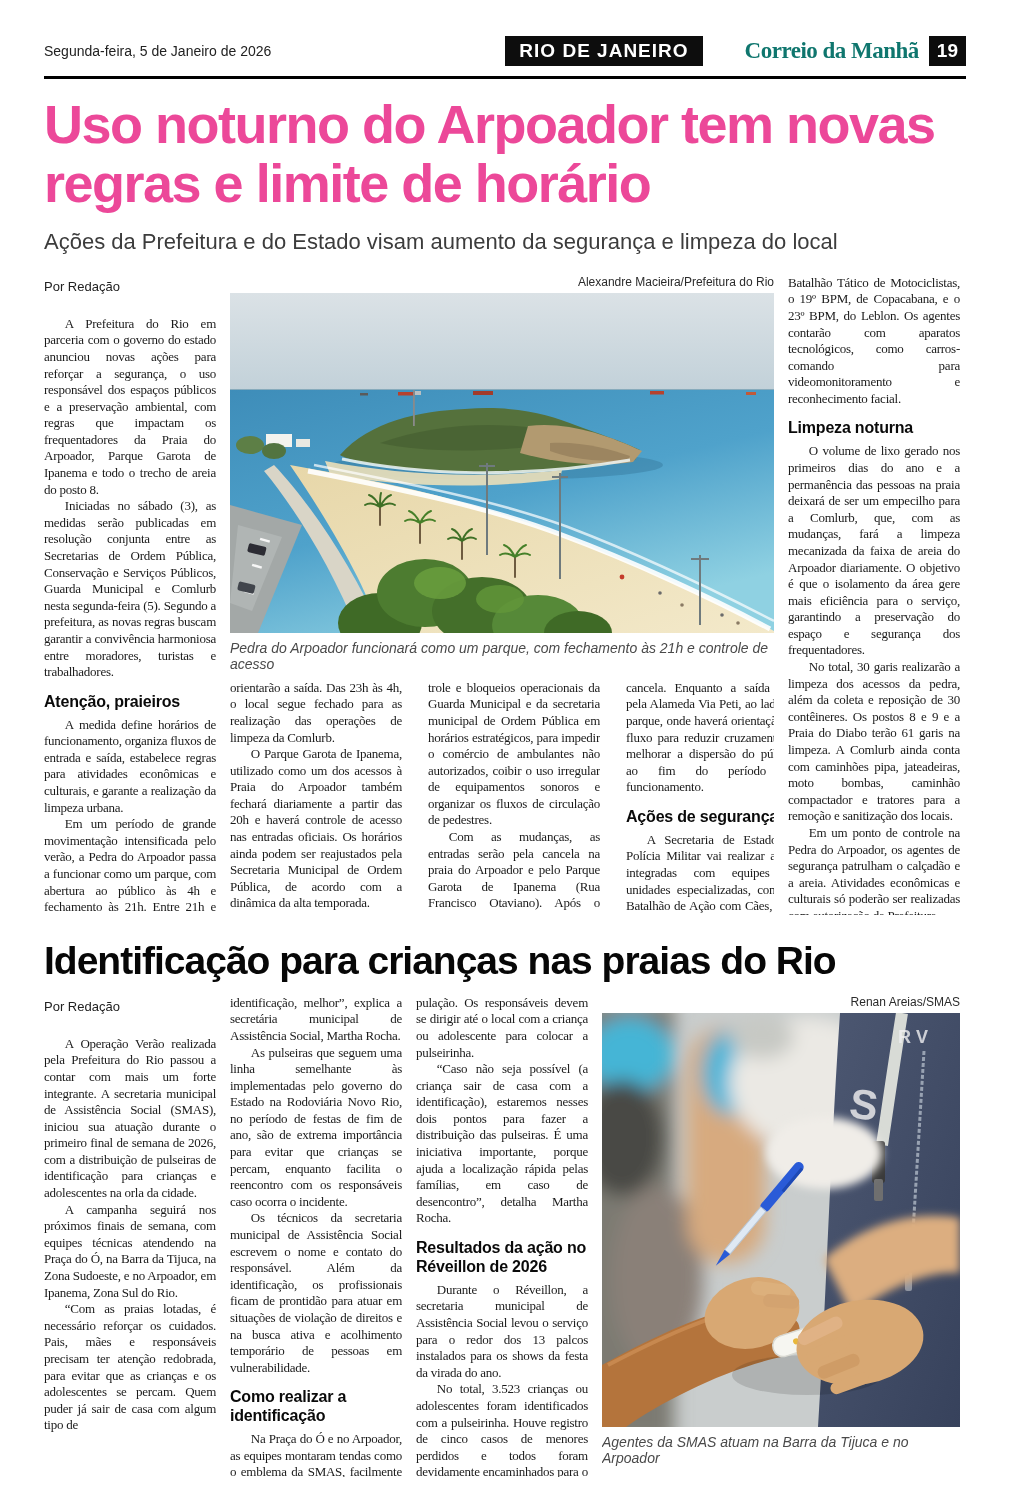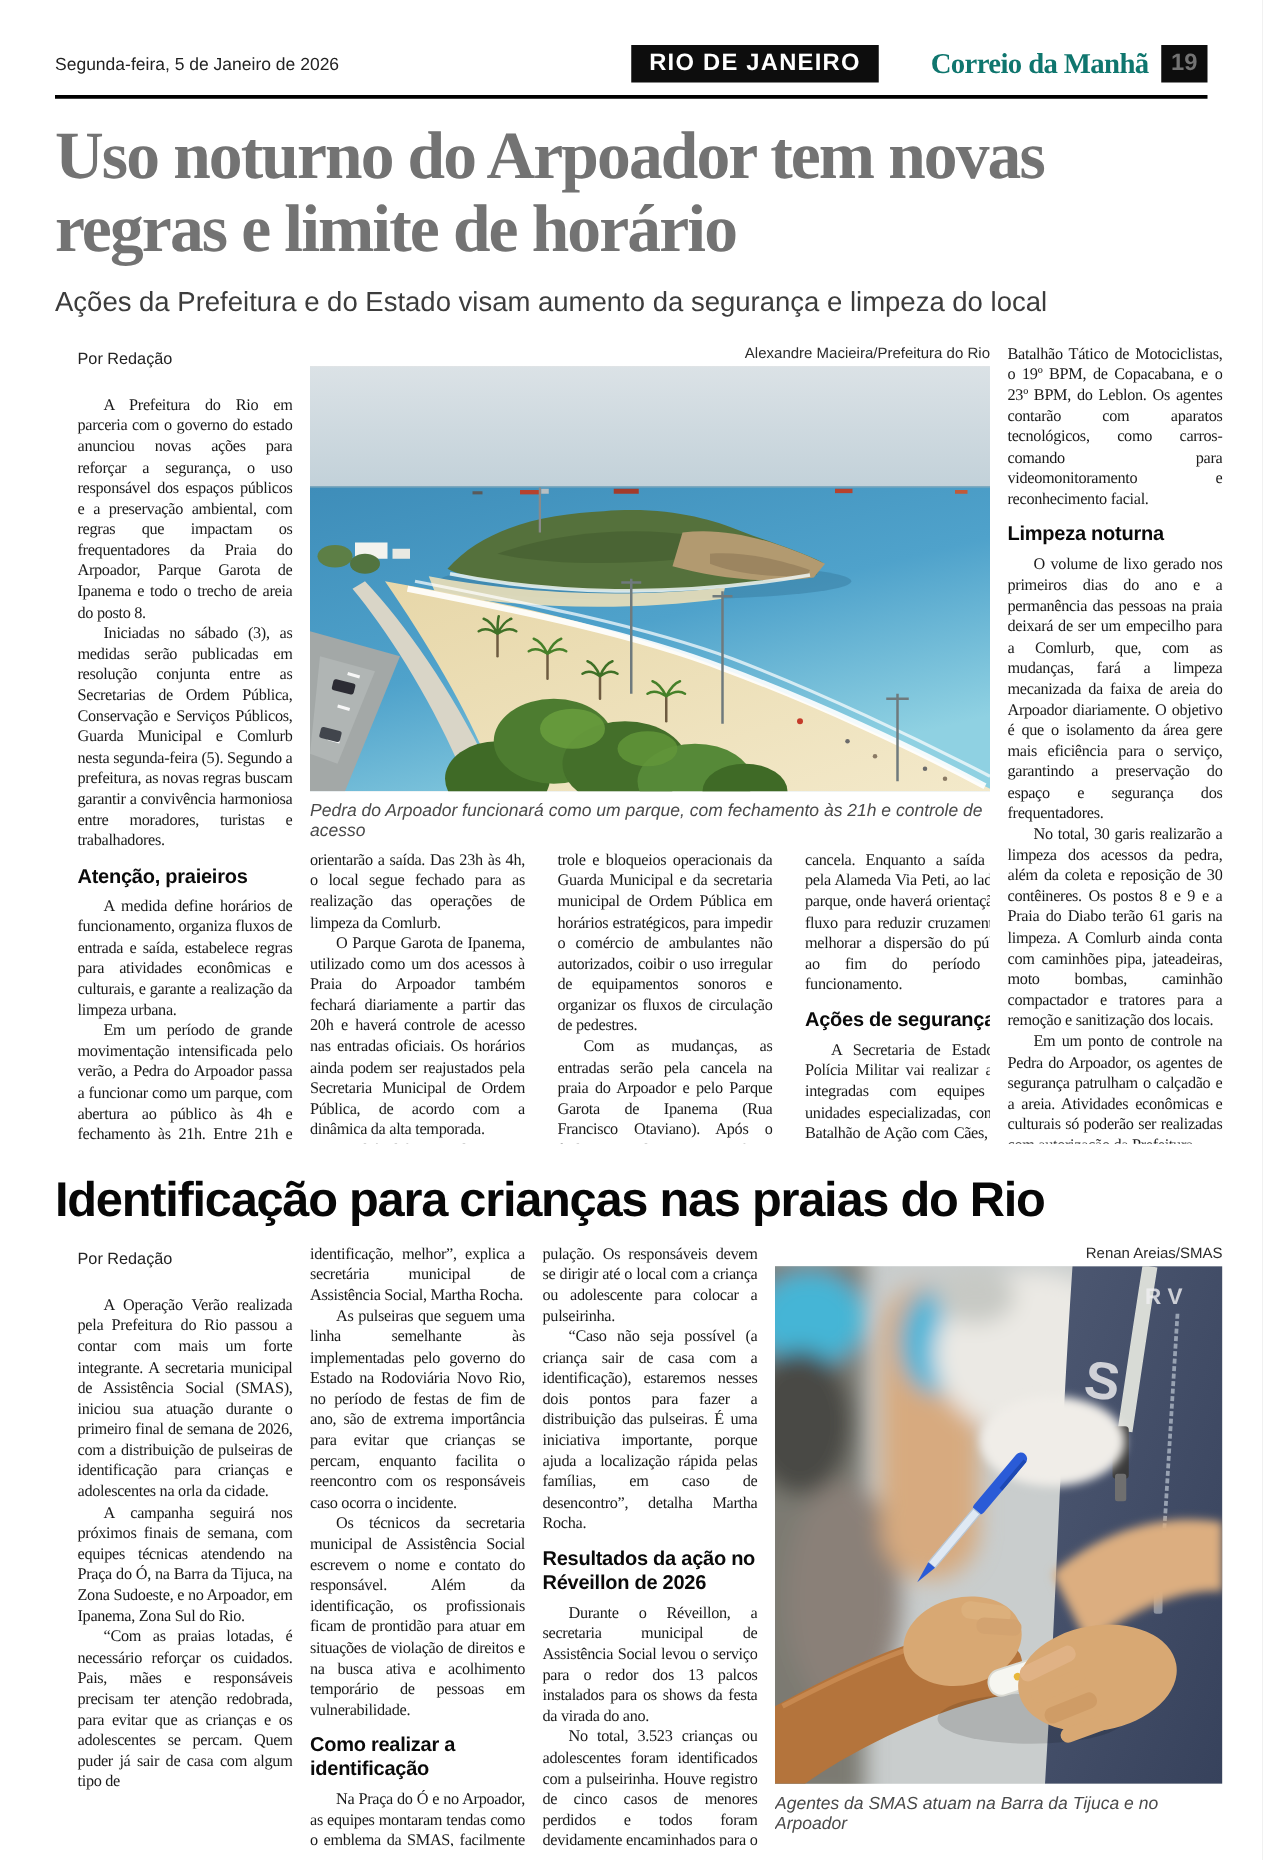--- a/index.html
+++ b/index.html
@@ -9,31 +9,31 @@
     padding:34px 44px 0 44px;
     font-family:"Liberation Serif","DejaVu Serif",serif;color:#1a1a1a;
   }
   
   .topbar{display:flex;align-items:center;height:34px;}
   .date{font-family:"Liberation Sans","DejaVu Sans",sans-serif;font-size:14px;color:#222;flex:1;}
   .section-box{background:#0d0d0d;color:#fff;font-family:"Liberation Sans",sans-serif;
     font-weight:700;font-size:19px;letter-spacing:1px;padding:4px 14px;margin-right:42px;}
   .masthead{font-family:"Liberation Serif",serif;font-weight:700;font-size:23px;color:#0f766e;
     letter-spacing:-0.5px;margin-right:10px;white-space:nowrap;}
-  .pageno-box{background:#0d0d0d;color:#737373;font-family:"Liberation Sans",sans-serif;
+  .pageno-box{background:#0d0d0d;color:#ffffff;font-family:"Liberation Sans",sans-serif;
     font-weight:700;font-size:19px;padding:4px 8px;text-align:right;}
   .toprule{border:none;border-top:3px solid #000;margin:8px 0 0 0;}
   
-  h1.headline{font-family:Liberation Serif, serif;font-weight:700;
-    font-size:54px;line-height:1.09;letter-spacing:-1.5px;color:#737373;margin:16px 0 16px 0;}
+  h1.headline{font-family:Liberation Sans, sans-serif;font-weight:700;
+    font-size:54px;line-height:1.09;letter-spacing:-1.5px;color:#ec4899;margin:16px 0 16px 0;}
   .deck{font-family:"Liberation Sans",sans-serif;font-size:22px;color:#3c3c3c;margin:0 0 20px 0;}
   h2.headline2{font-family:"Liberation Sans",sans-serif;font-weight:700;font-size:39px;
     letter-spacing:-1px;color:#070707;margin:24px 0 12px 0;}
   
-  .grid{display:flex;gap:14px;margin-left:18px;}
+  .grid{display:flex;gap:14px;}
   .col{flex:0 0 172px;width:172px;overflow:hidden;}
   .a1 .col{height:640px;}
   .a2 .col{height:482px;}
   .center{flex:0 0 544px;width:544px;height:640px;overflow:hidden;}
   .innercols{display:flex;gap:26px;margin-top:8px;}
   .innercols .col{height:244px;}
   .photoblock{flex:0 0 358px;width:358px;height:482px;overflow:hidden;}
   .byline{font-family:"Liberation Sans",sans-serif;font-size:13px;color:#222;margin:4px 0 22px 0;}
   p.body{font-size:13px;line-height:16.6px;letter-spacing:-0.25px;text-align:justify;
     text-indent:1.6em;margin:0;}

